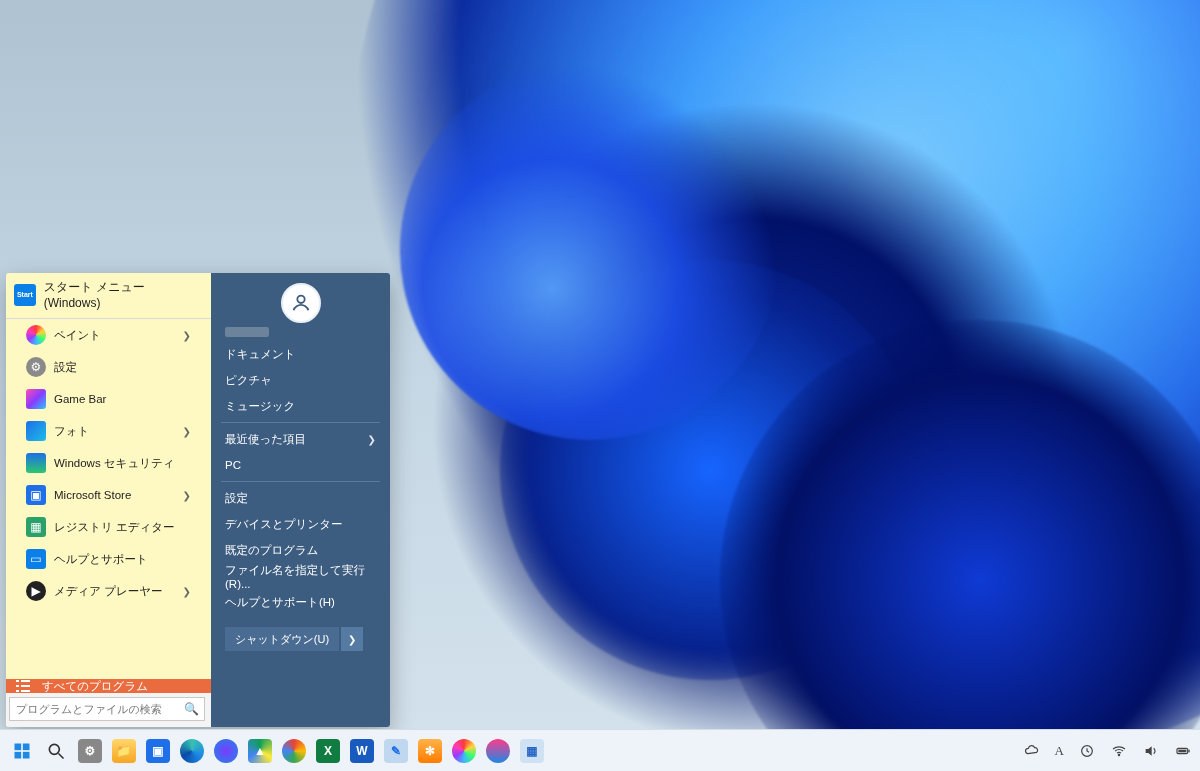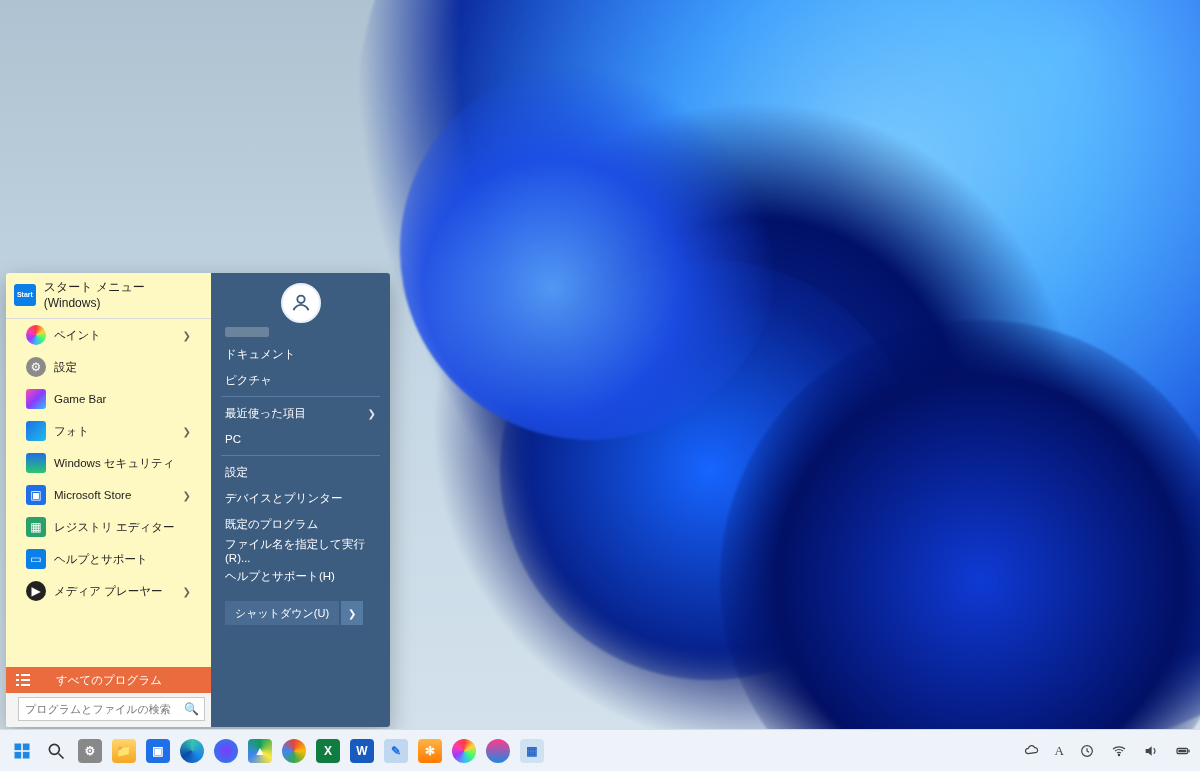--- a/index.html
+++ b/index.html
@@ -34,31 +34,31 @@
   .right-col { width:179px; background:#3c5c80; color:#fff; display:flex; flex-direction:column; font-size:11.5px; }
 
   .lc-head { display:flex; align-items:center; gap:8px; padding:6px 8px 8px 8px; border-bottom:1px solid #d9d9d9; font-size:12px;}
   .lc-head .badge { width:22px; height:22px; background:#0a7fe8; border-radius:3px; display:flex; align-items:center; justify-content:center; color:#fff; font-size:7px; line-height:7px; font-weight:600; text-align:center; }
 
   .lc-list { flex:1; overflow:hidden; }
   .lc-item { display:flex; align-items:center; height:32px; padding:0 20px; gap:8px; cursor:default; }
   .lc-item .chev { margin-left:auto; color:#666; font-size:10px; }
   .lc-icon { width:20px; height:20px; border-radius:3px; display:flex; align-items:center; justify-content:center; color:#fff; font-size:12px; }
 
-  .all-programs { display:flex; align-items:center; height:26px; gap:26px; padding:0 10px;
+  .all-programs { display:flex; align-items:center; height:14px; gap:12px; padding:0 10px;
     background:#e96b3e; color:#fff; font-size:11.5px; }
   .all-programs .listicon { width:14px; height:12px; display:inline-block; background:
     linear-gradient(#fff,#fff) left 0/3px 2px no-repeat,
     linear-gradient(#fff,#fff) left 5px/3px 2px no-repeat,
     linear-gradient(#fff,#fff) left 10px/3px 2px no-repeat,
     linear-gradient(#fff,#fff) 5px 0/9px 2px no-repeat,
     linear-gradient(#fff,#fff) 5px 5px/9px 2px no-repeat,
     linear-gradient(#fff,#fff) 5px 10px/9px 2px no-repeat; }
 
-  .search-row { padding:4px 6px 6px 12px; background:#f4f4f4; }
+  .search-row { padding:4px 6px 6px 3px; background:#f4f4f4; }
   .search-box { position:relative; }
   .search-box input { width:100%; height:24px; border:1px solid #c8c8c8; font-size:11px; padding:0 22px 0 6px; outline:none; }
   .search-box .mag { position:absolute; right:6px; top:50%; transform:translateY(-50%); color:#888; font-size:12px; }
 
   .rc-user { display:flex; flex-direction:column; align-items:center; padding:10px 0 4px 0; gap:8px;}
   .rc-avatar { width:40px; height:40px; border-radius:50%; background:#fff; display:flex; align-items:center; justify-content:center; border:2px solid #e8eef6; }
   .rc-avatar svg { width:22px; height:22px; fill:none; stroke:#3c5c80; stroke-width:2; }
   .rc-username { width:44px; height:10px; background:#6c839c; border-radius:2px; align-self:flex-start; margin-left:14px; }
 
   .rc-list { display:flex; flex-direction:column; padding:4px 0; }
@@ -183,20 +183,23 @@
     </div>
     <div class="rc-username"></div>
 
     <div class="rc-list">
       <div class="rc-item">
           <span>ドキュメント</span>
         </div>
       <div class="rc-item">
           <span>ピクチャ</span>
         </div>
+      <div class="rc-item">
+          <span>ミュージック</span>
+        </div>
       <div class="rc-sep"></div>
       <div class="rc-item">
         <span>最近使った項目</span>
         <span class="chev">❯</span>
       </div>
       <div class="rc-item">
           <span>PC</span>
         </div>
       <div class="rc-sep"></div>
       <div class="rc-item">

